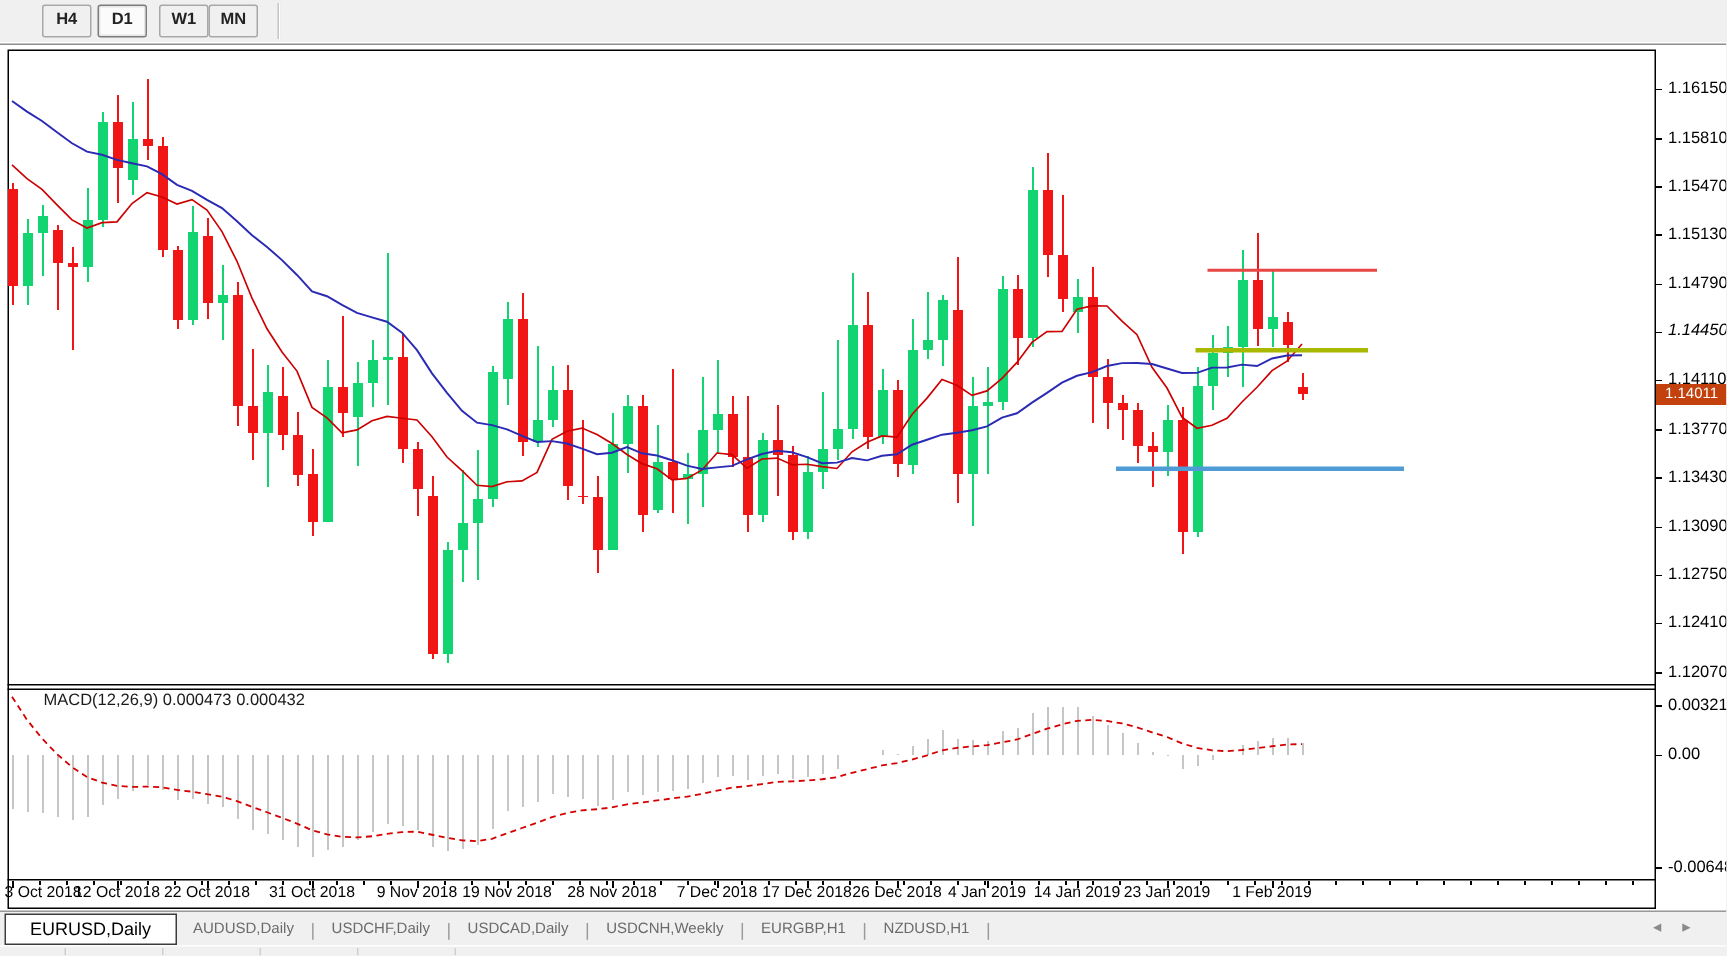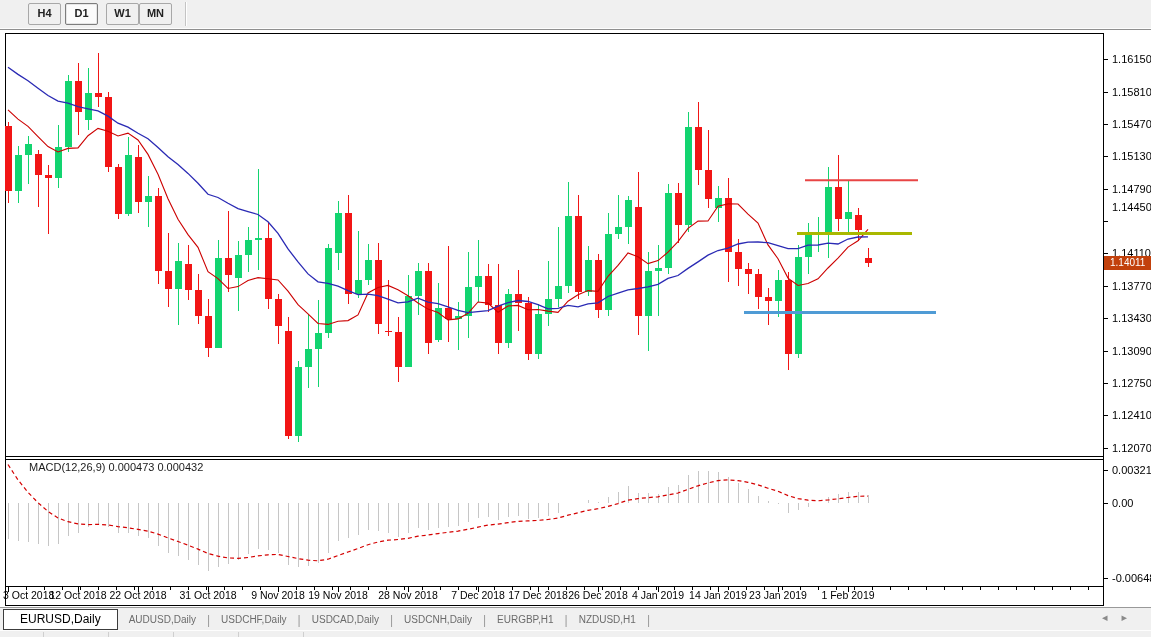--- a/index.html
+++ b/index.html
@@ -62,21 +62,21 @@
   <div class="macd-header">
     <span>MACD(12,26,9)</span>&nbsp;<span>0.000473 0.000432</span>
   </div>
 
   <div class="price-axis" id="price-axis">
       <div class="pa-label" style="top: 20.276px;">1.16150</div>
       <div class="pa-label" style="top: 52.644px;">1.15810</div>
       <div class="pa-label" style="top: 85.012px;">1.15470</div>
       <div class="pa-label" style="top: 117.38px;">1.15130</div>
       <div class="pa-label" style="top: 149.748px;">1.14790</div>
-      <div class="pa-label" style="top: 168px;">1.14450</div>
+      <div class="pa-label" style="top: 181px; font-style: italic;">1.14450</div>
       <div class="pa-label" style="top: 214.484px;">1.14110</div>
       <div class="pa-label" style="top: 246.852px;">1.13770</div>
       <div class="pa-label" style="top: 279.22px;">1.13430</div>
       <div class="pa-label" style="top: 311.588px;">1.13090</div>
       <div class="pa-label" style="top: 343.956px;">1.12750</div>
       <div class="pa-label" style="top: 376.324px;">1.12410</div>
       <div class="pa-label" style="top: 408.692px;">1.12070</div>
       <div class="pa-label" style="top: 431px;">0.003216</div>
       <div class="pa-label" style="top: 464px;">0.00</div>
       <div class="pa-label" style="top: 539px;">-0.006485</div>
@@ -468,21 +468,21 @@
     </svg>
 
   <div class="tab-bar" id="tab-bar">
       <div class="tab-active">EURUSD,Daily</div>
       <div class="tab-label">AUDUSD,Daily</div>
       <div class="tab-sep">|</div>
       <div class="tab-label">USDCHF,Daily</div>
       <div class="tab-sep">|</div>
       <div class="tab-label">USDCAD,Daily</div>
       <div class="tab-sep">|</div>
-      <div class="tab-label">USDCNH,Daily</div>
+      <div class="tab-label">USDCNH,Weekly</div>
       <div class="tab-sep">|</div>
       <div class="tab-label">EURGBP,H1</div>
       <div class="tab-sep">|</div>
       <div class="tab-label">NZDUSD,H1</div>
       <div class="tab-sep">|</div>
     </div>
   <div class="tab-arrows">
     <span>◂</span><span>▸</span>
   </div>
   <div class="status-strip" id="status-strip">

